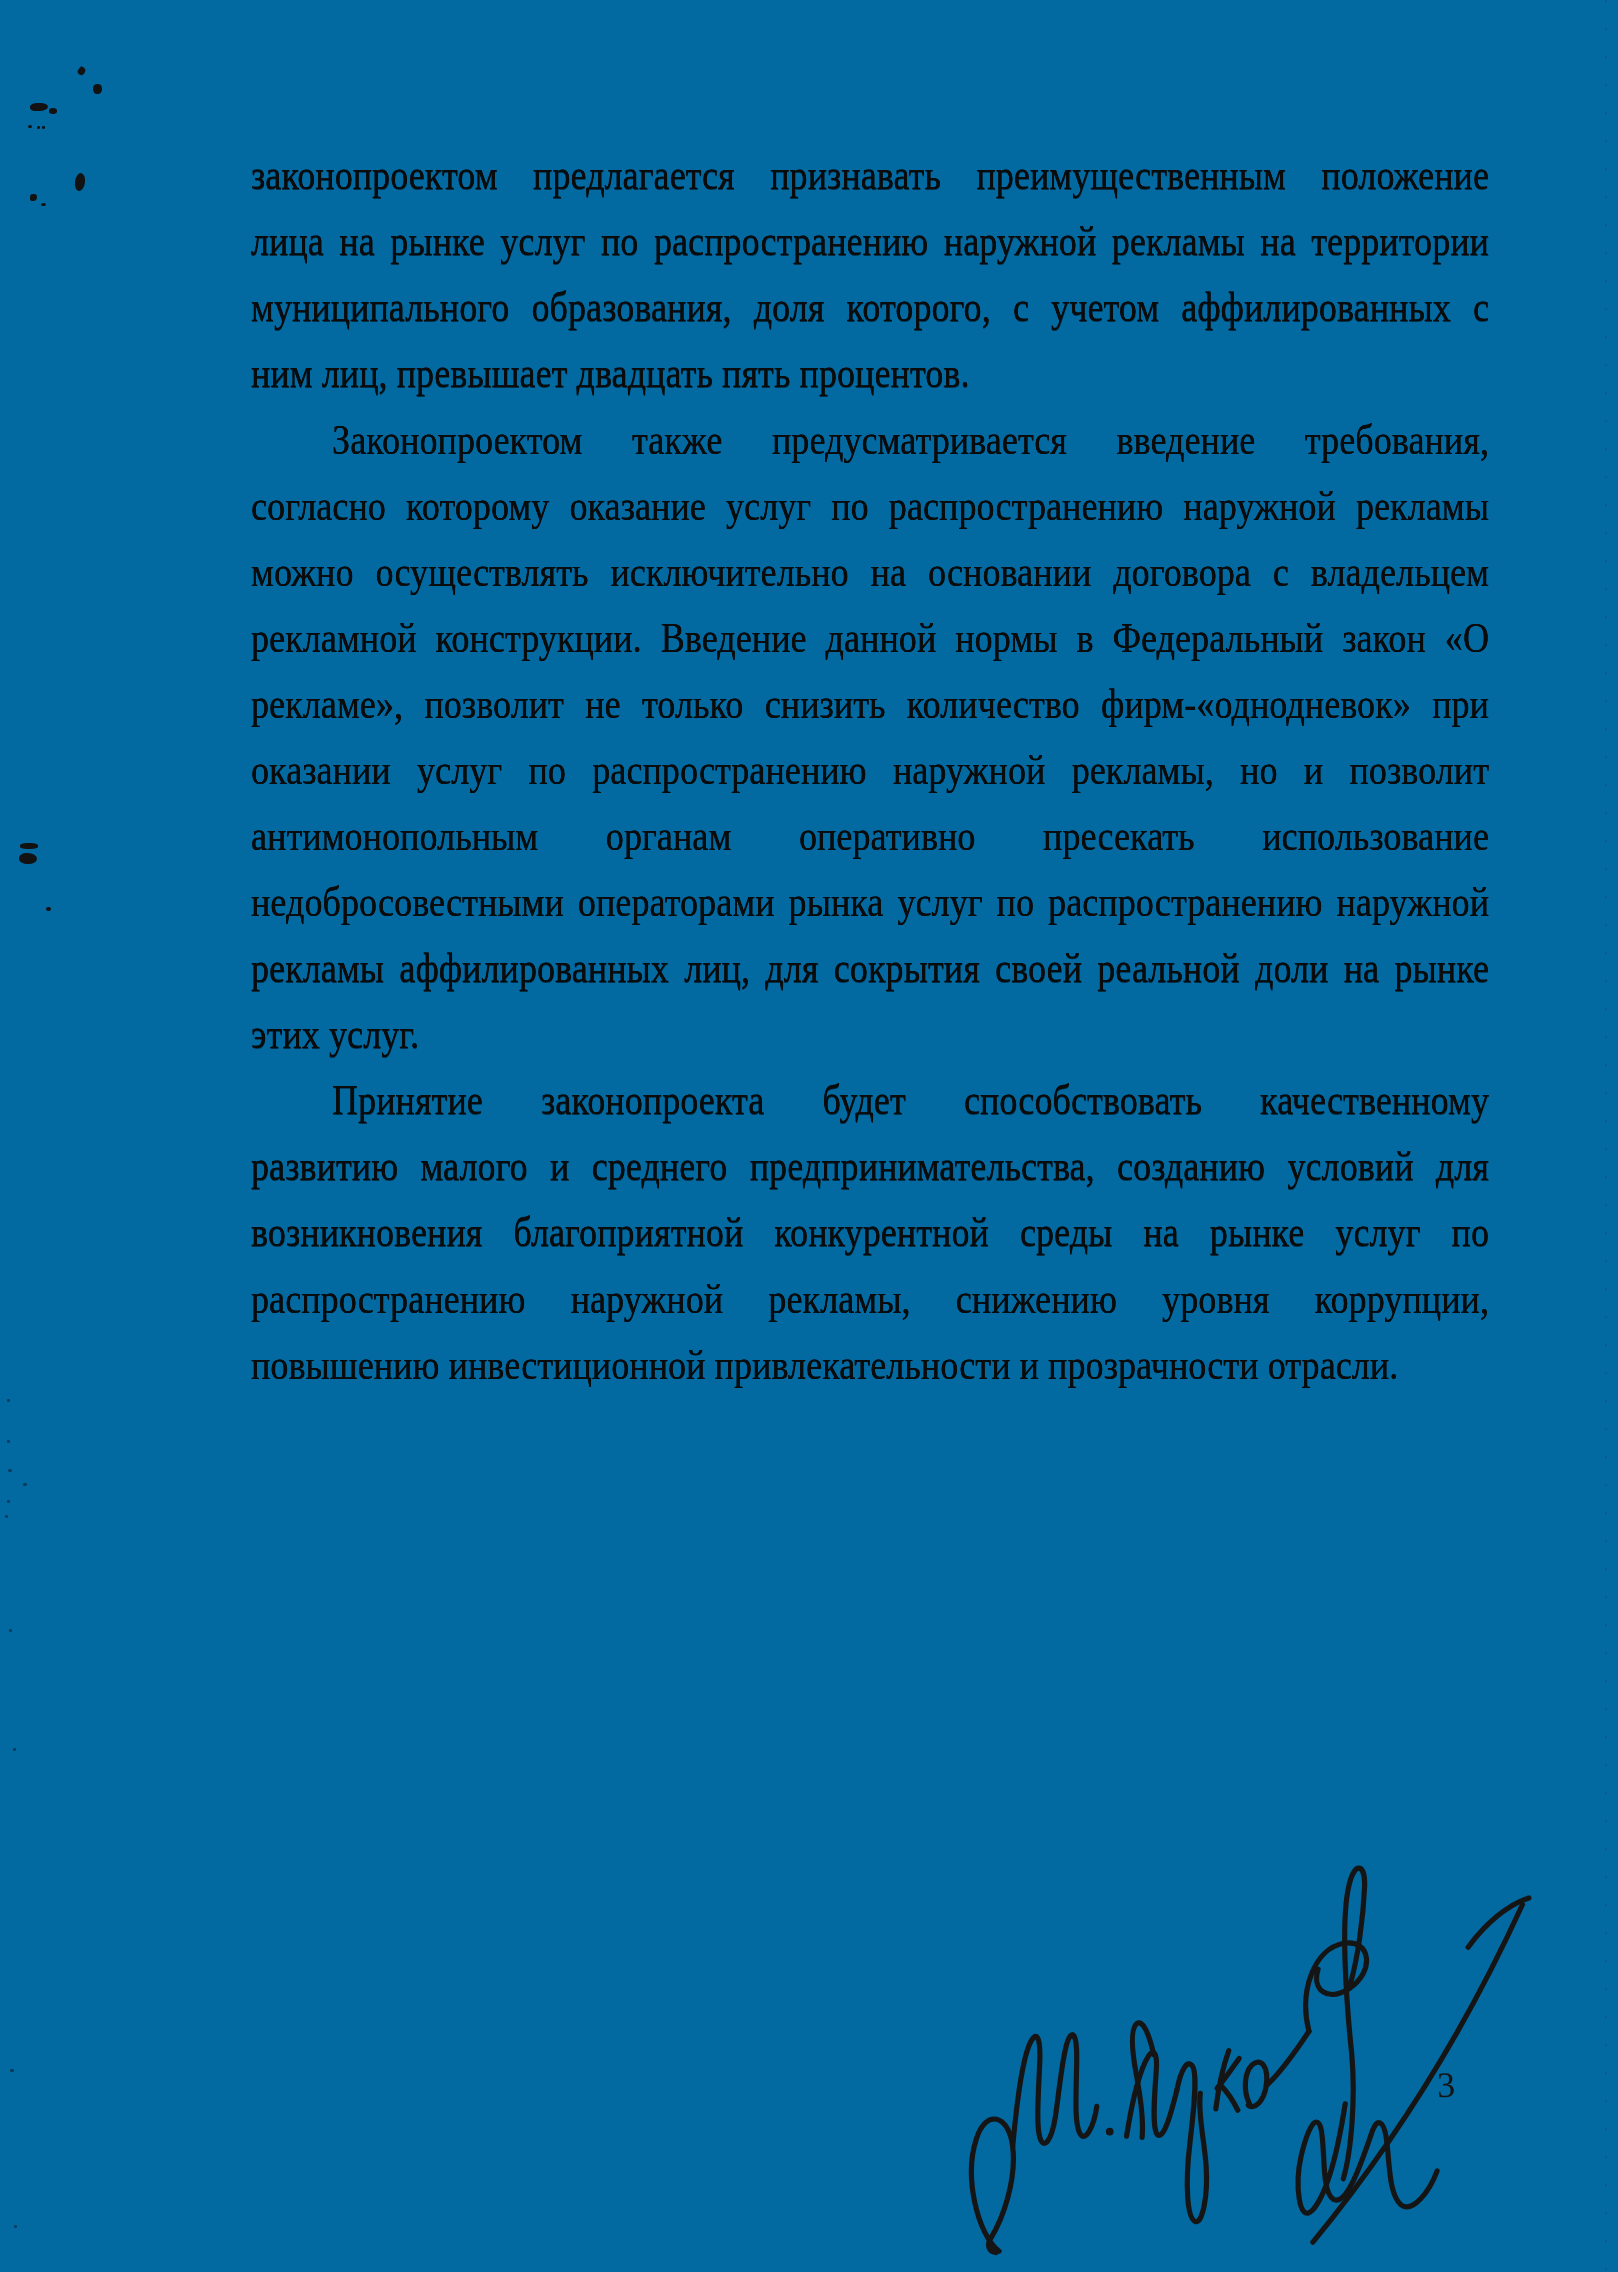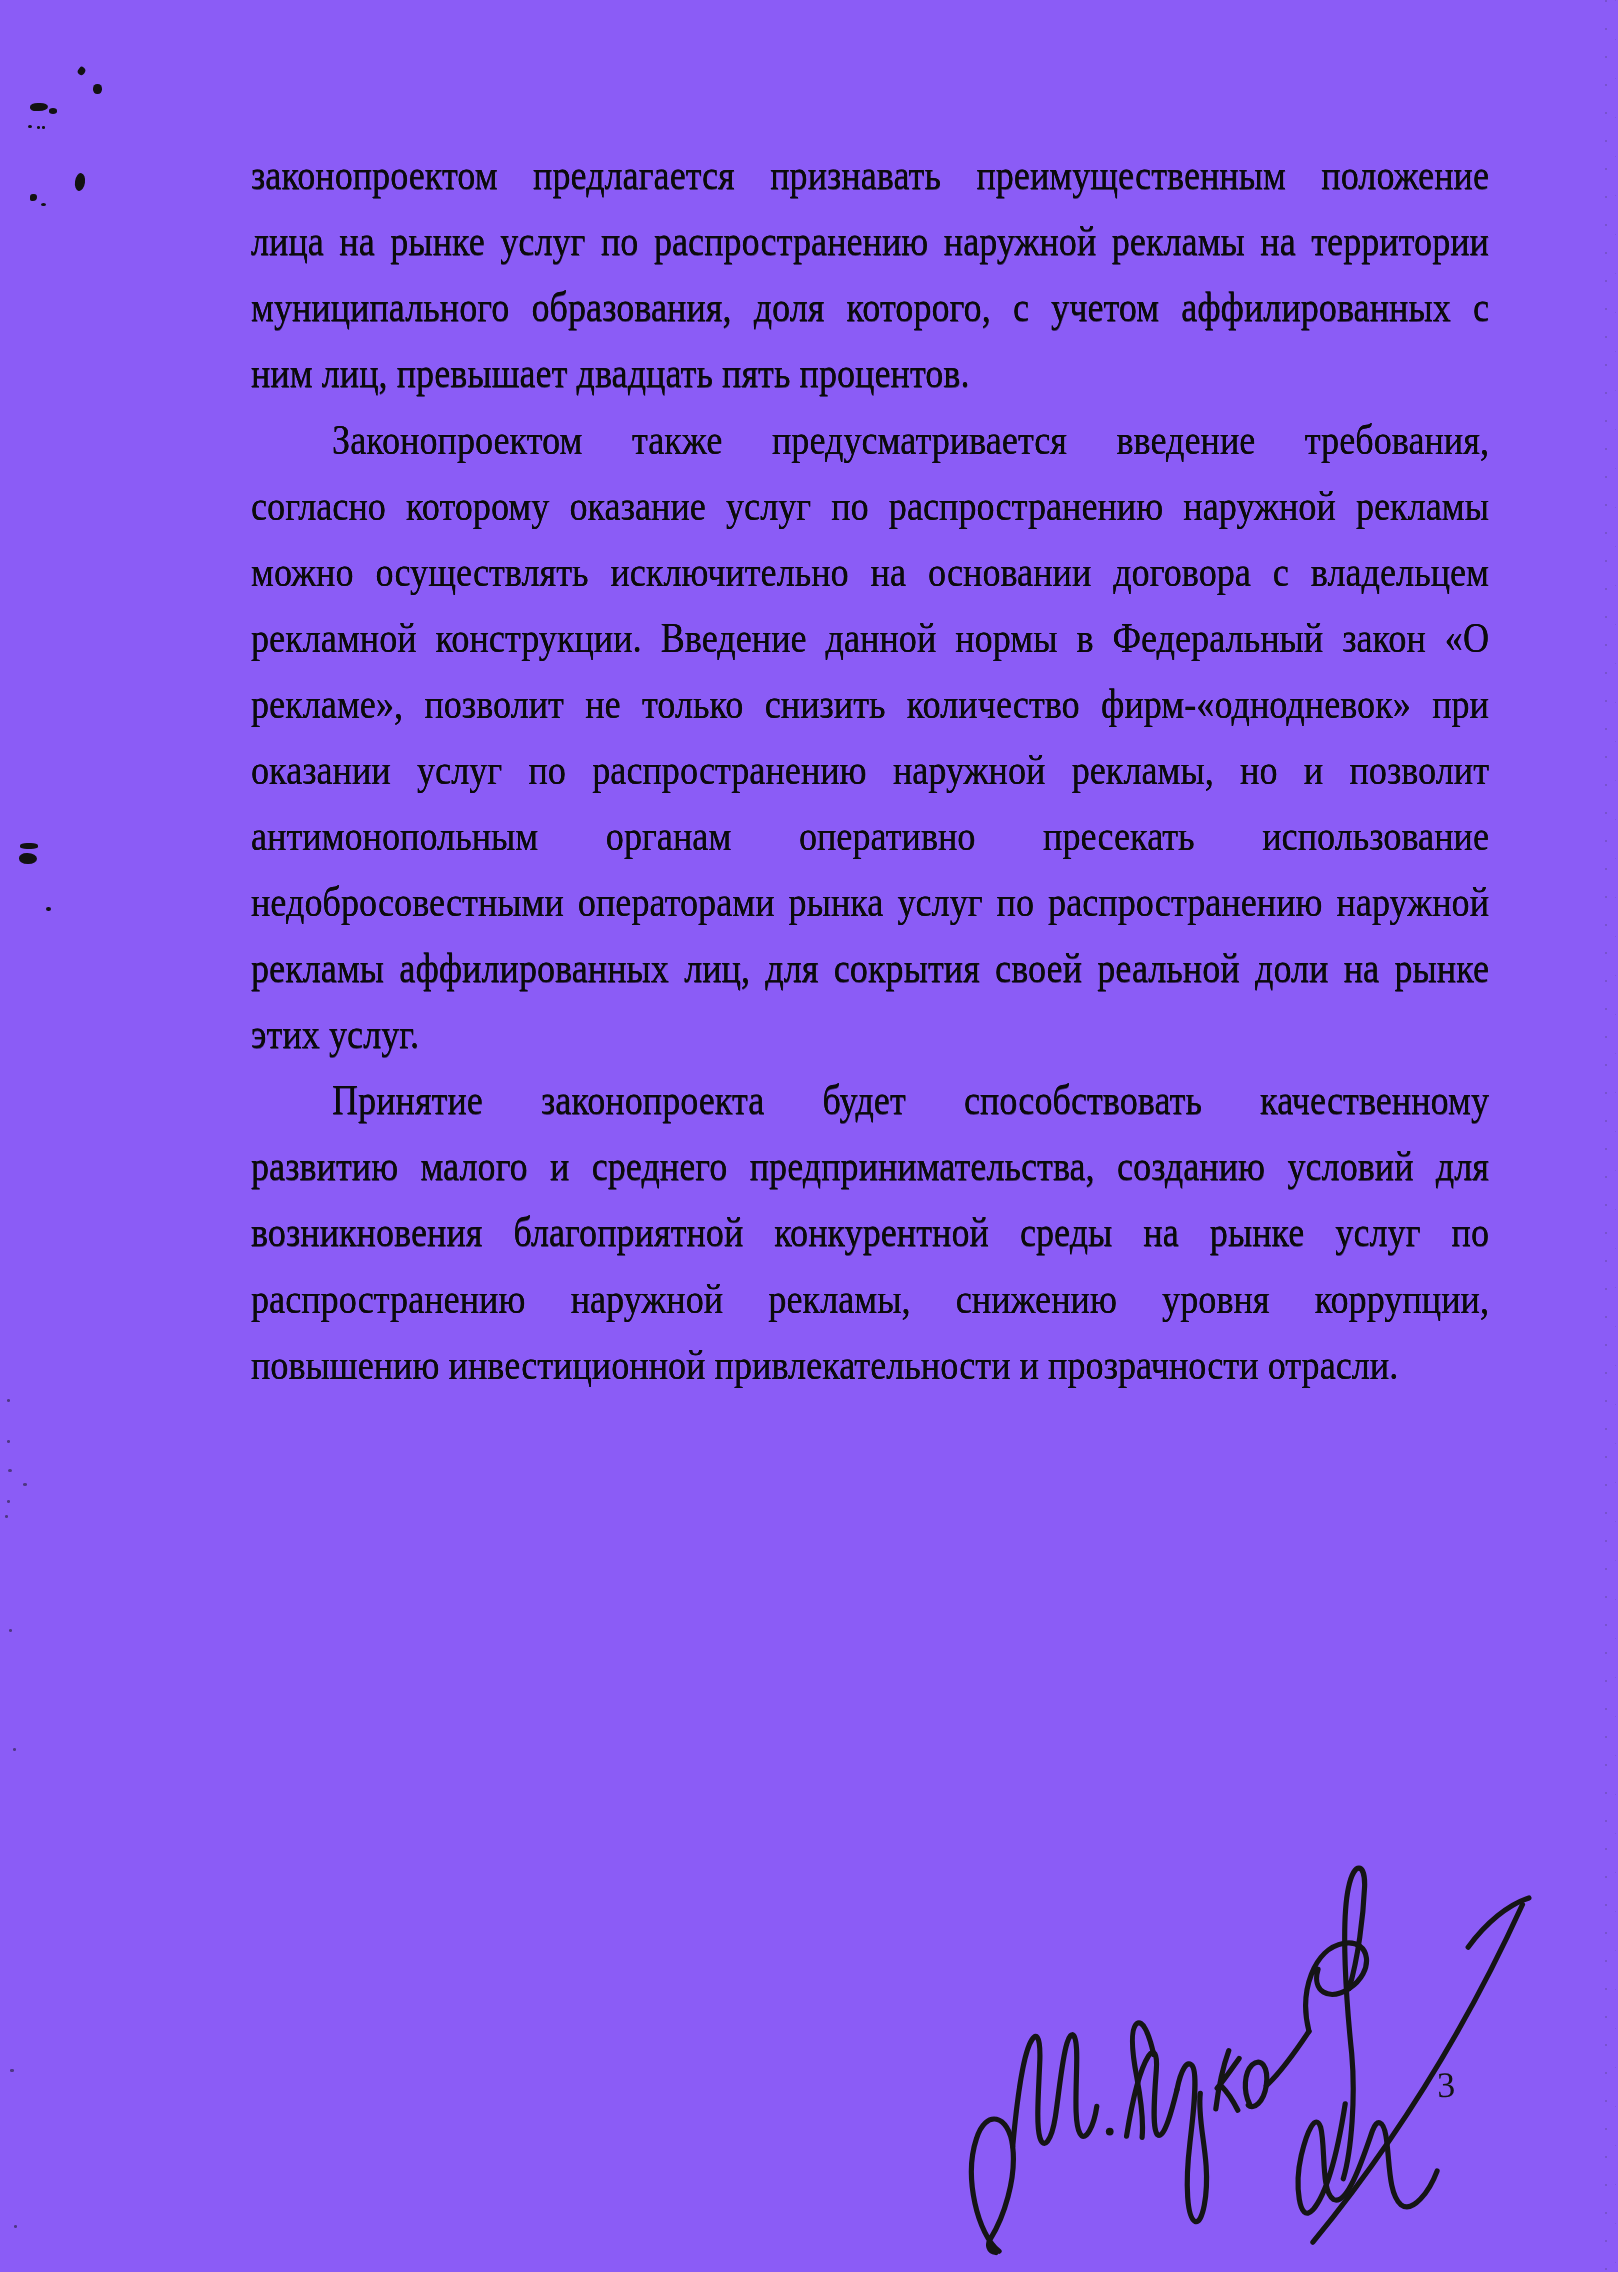--- a/index.html
+++ b/index.html
@@ -4,21 +4,21 @@
 <style>
   html, body {
     margin: 0;
     padding: 0;
     background: #e8e8e8;
   }
   .page {
     position: relative;
     width: 1619px;
     height: 2273px;
-    background: #8b5cf6;
+    background: #0369a1;
     overflow: hidden;
     font-family: "Liberation Serif", "DejaVu Serif", serif;
     color: #0b0b0b;
   }
   
   .doc-body {
     position: absolute;
     left: 251px;
     top: 142px;
     width: 1238px;

